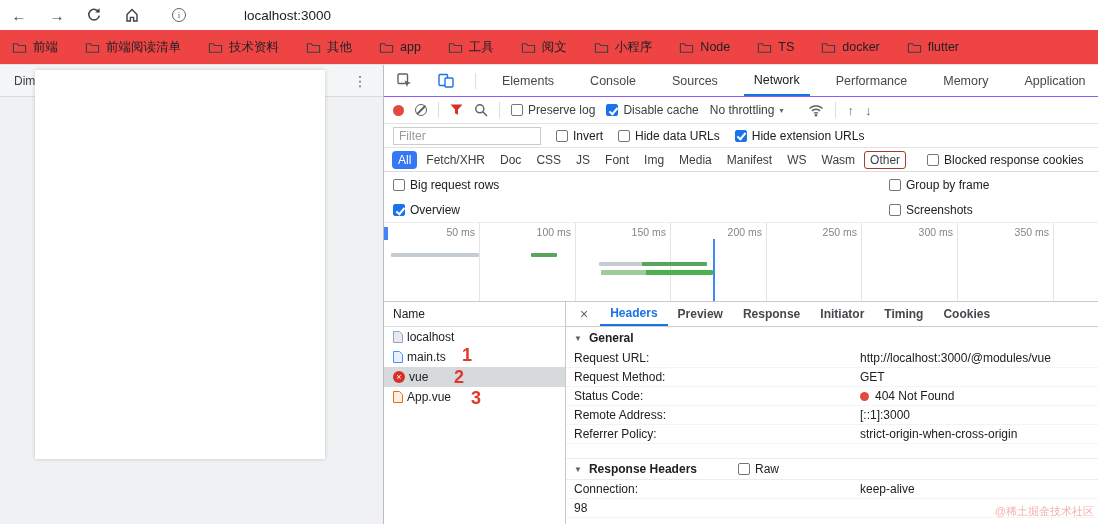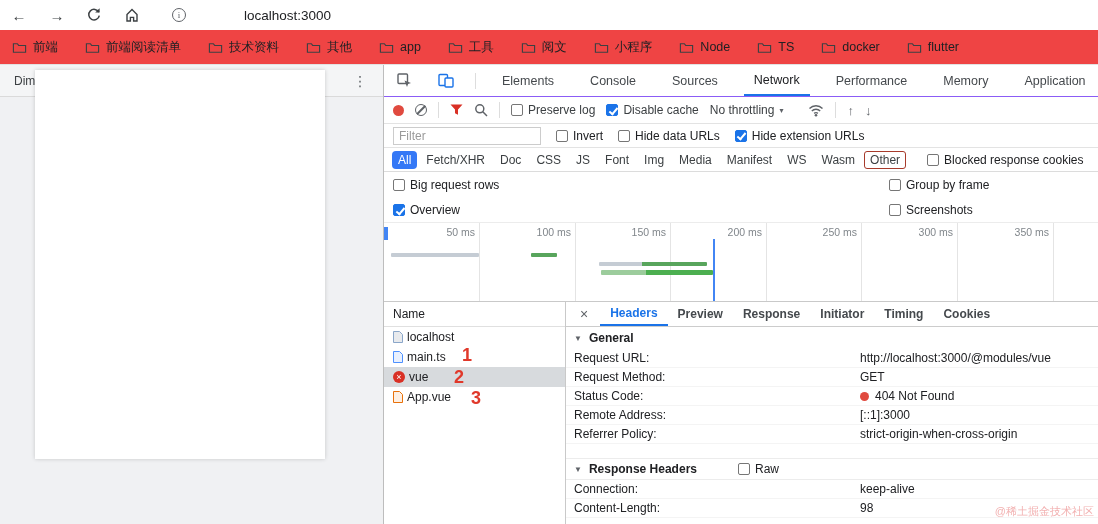--- a/index.html
+++ b/index.html
@@ -458,21 +458,20 @@
           <span class="box"></span>
           <span>Raw</span>
         </span>
       </div>
 
       <div class="kv">
         <span class="k">Connection:</span>
         <span class="v">keep-alive</span>
       </div>
       <div class="kv">
-        <span class="k">Content-Length:</span>
         <span class="v">98</span>
       </div>
     </div>
   </div>
 </div>
 
 <span class="ann" style="left:462px;top:345px">1</span>
 <span class="ann" style="left:454px;top:367px">2</span>
 <span class="ann" style="left:471px;top:388px">3</span>
 

